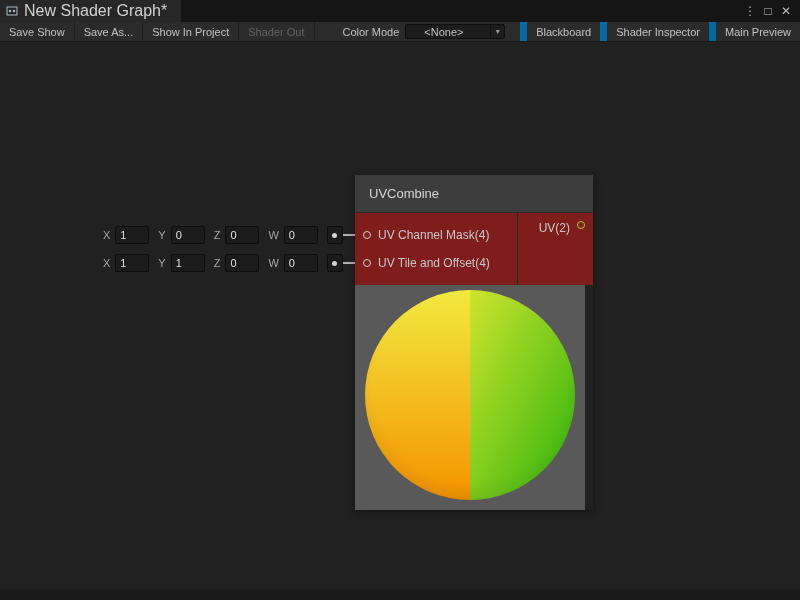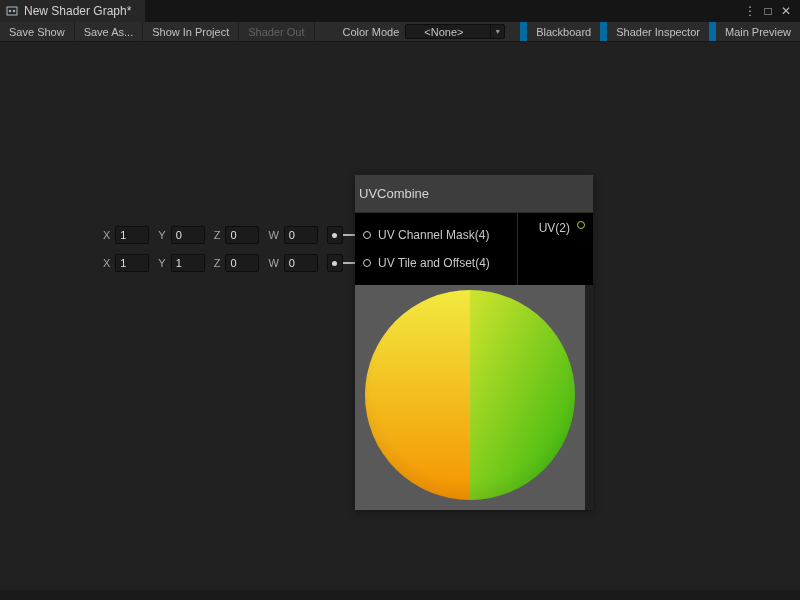--- a/index.html
+++ b/index.html
@@ -1,21 +1,21 @@
 <!DOCTYPE html>
 <html><head>
 <meta charset="utf-8">
 <style>
   * { margin:0; padding:0; box-sizing:border-box; }
   html,body { width:800px; height:600px; overflow:hidden; }
   body { background:#212121; font-family:"Liberation Sans", sans-serif; position:relative; }
 
   
   .tabbar { position:absolute; top:0; left:0; width:800px; height:22px; background:#151515; display:flex; align-items:stretch; }
-  .tab { display:flex; align-items:center; gap:6px; padding:0 14px 0 6px; background:#272727; color:#d2d2d2; font-size:12px; cursor:default; }
+  .tab { display:flex; align-items:center; gap:6px; padding:0 14px 0 6px; background:#272727; color:#d2d2d2; font-size:16px; cursor:default; }
   .win-controls { margin-left:auto; display:flex; align-items:center; gap:2px; padding-right:6px; color:#bdbdbd; }
   .win-btn { width:16px; text-align:center; font-size:12px; line-height:22px; cursor:default; }
 
   
   .toolbar { position:absolute; top:22px; left:0; width:800px; height:20px; background:#2b2b2b; border-bottom:1px solid #171717; display:flex; align-items:stretch; font-size:11px; color:#c2c2c2; }
   .tb-btn { display:flex; align-items:center; padding:0 9px; border-right:1px solid #1e1e1e; cursor:default; white-space:nowrap; }
   .tb-btn.right { border-right:none; border-left:7px solid #0369a1; }
   .tb-btn.disabled { color:#636363; }
   .tb-label { display:flex; align-items:center; padding:0 6px 0 28px; white-space:nowrap; }
   .dropdown { margin:2px 0; width:100px; background:#1c1c1c; border:1px solid #0e0e0e; border-radius:2px; display:flex; align-items:center; cursor:default; }
@@ -30,22 +30,22 @@
   
   .vec-row { position:absolute; display:flex; align-items:center; height:20px; }
   .vec-label { color:#a6a6a6; font-size:11px; margin-right:5px; }
   .vec-field { width:34px; height:18px; background:#1b1b1b; border:1px solid #0d0d0d; border-radius:2px; color:#e0e0e0; font-size:11px; padding:0 4px; margin-right:9px; font-family:inherit; outline:none; }
   .dot-box { width:16px; height:18px; background:#1b1b1b; border:1px solid #0d0d0d; border-radius:2px; display:flex; align-items:center; justify-content:center; }
   .dot-box .dot { width:5px; height:5px; border-radius:50%; background:#d4d4d4; }
   .edge { position:absolute; height:2px; background:#b4b4b4; }
 
   
   .node { position:absolute; left:355px; top:133px; width:238px; box-shadow:0 2px 8px rgba(0,0,0,0.4); }
-  .node-header { height:38px; background:#3d3d3d; color:#d4d4d4; font-size:13px; display:flex; align-items:center; padding-left:4px; border-bottom:1px solid #2b2b2b; }
-  .node-ports { display:flex; background:#000000; padding:8px 0; }
+  .node-header { height:38px; background:#3d3d3d; color:#d4d4d4; font-size:13px; display:flex; align-items:center; padding-left:14px; border-bottom:1px solid #2b2b2b; }
+  .node-ports { display:flex; background:#7f1d1d; padding:8px 0; }
   .ports-in { width:162px; }
   .ports-divider { width:1px; background:#2a2a2a; margin:-8px 0; }
   .ports-out { flex:1; }
   .port-row { height:28px; display:flex; align-items:center; padding-left:8px; color:#c8c8c8; font-size:12px; white-space:nowrap; }
   .port-circle { width:8px; height:8px; border-radius:50%; border:1px solid #d0d0d0; margin-right:7px; flex:none; background:transparent; }
   .out-row { height:28px; display:flex; align-items:flex-start; justify-content:flex-end; gap:7px; padding-right:8px; color:#c8c8c8; font-size:12px; }
   .out-circle { width:8px; height:8px; border-radius:50%; border:1px solid #9fd135; flex:none; }
   .node-preview { width:230px; height:225px; background:#595959; position:relative; }
   .sphere { position:absolute; left:10px; top:5px; width:210px; height:210px; border-radius:50%; overflow:hidden; }
   .sphere-shade { position:absolute; inset:0; border-radius:50%; background:radial-gradient(circle at 50% 45%, rgba(0,0,0,0) 62%, rgba(0,0,0,0.22) 100%); }

